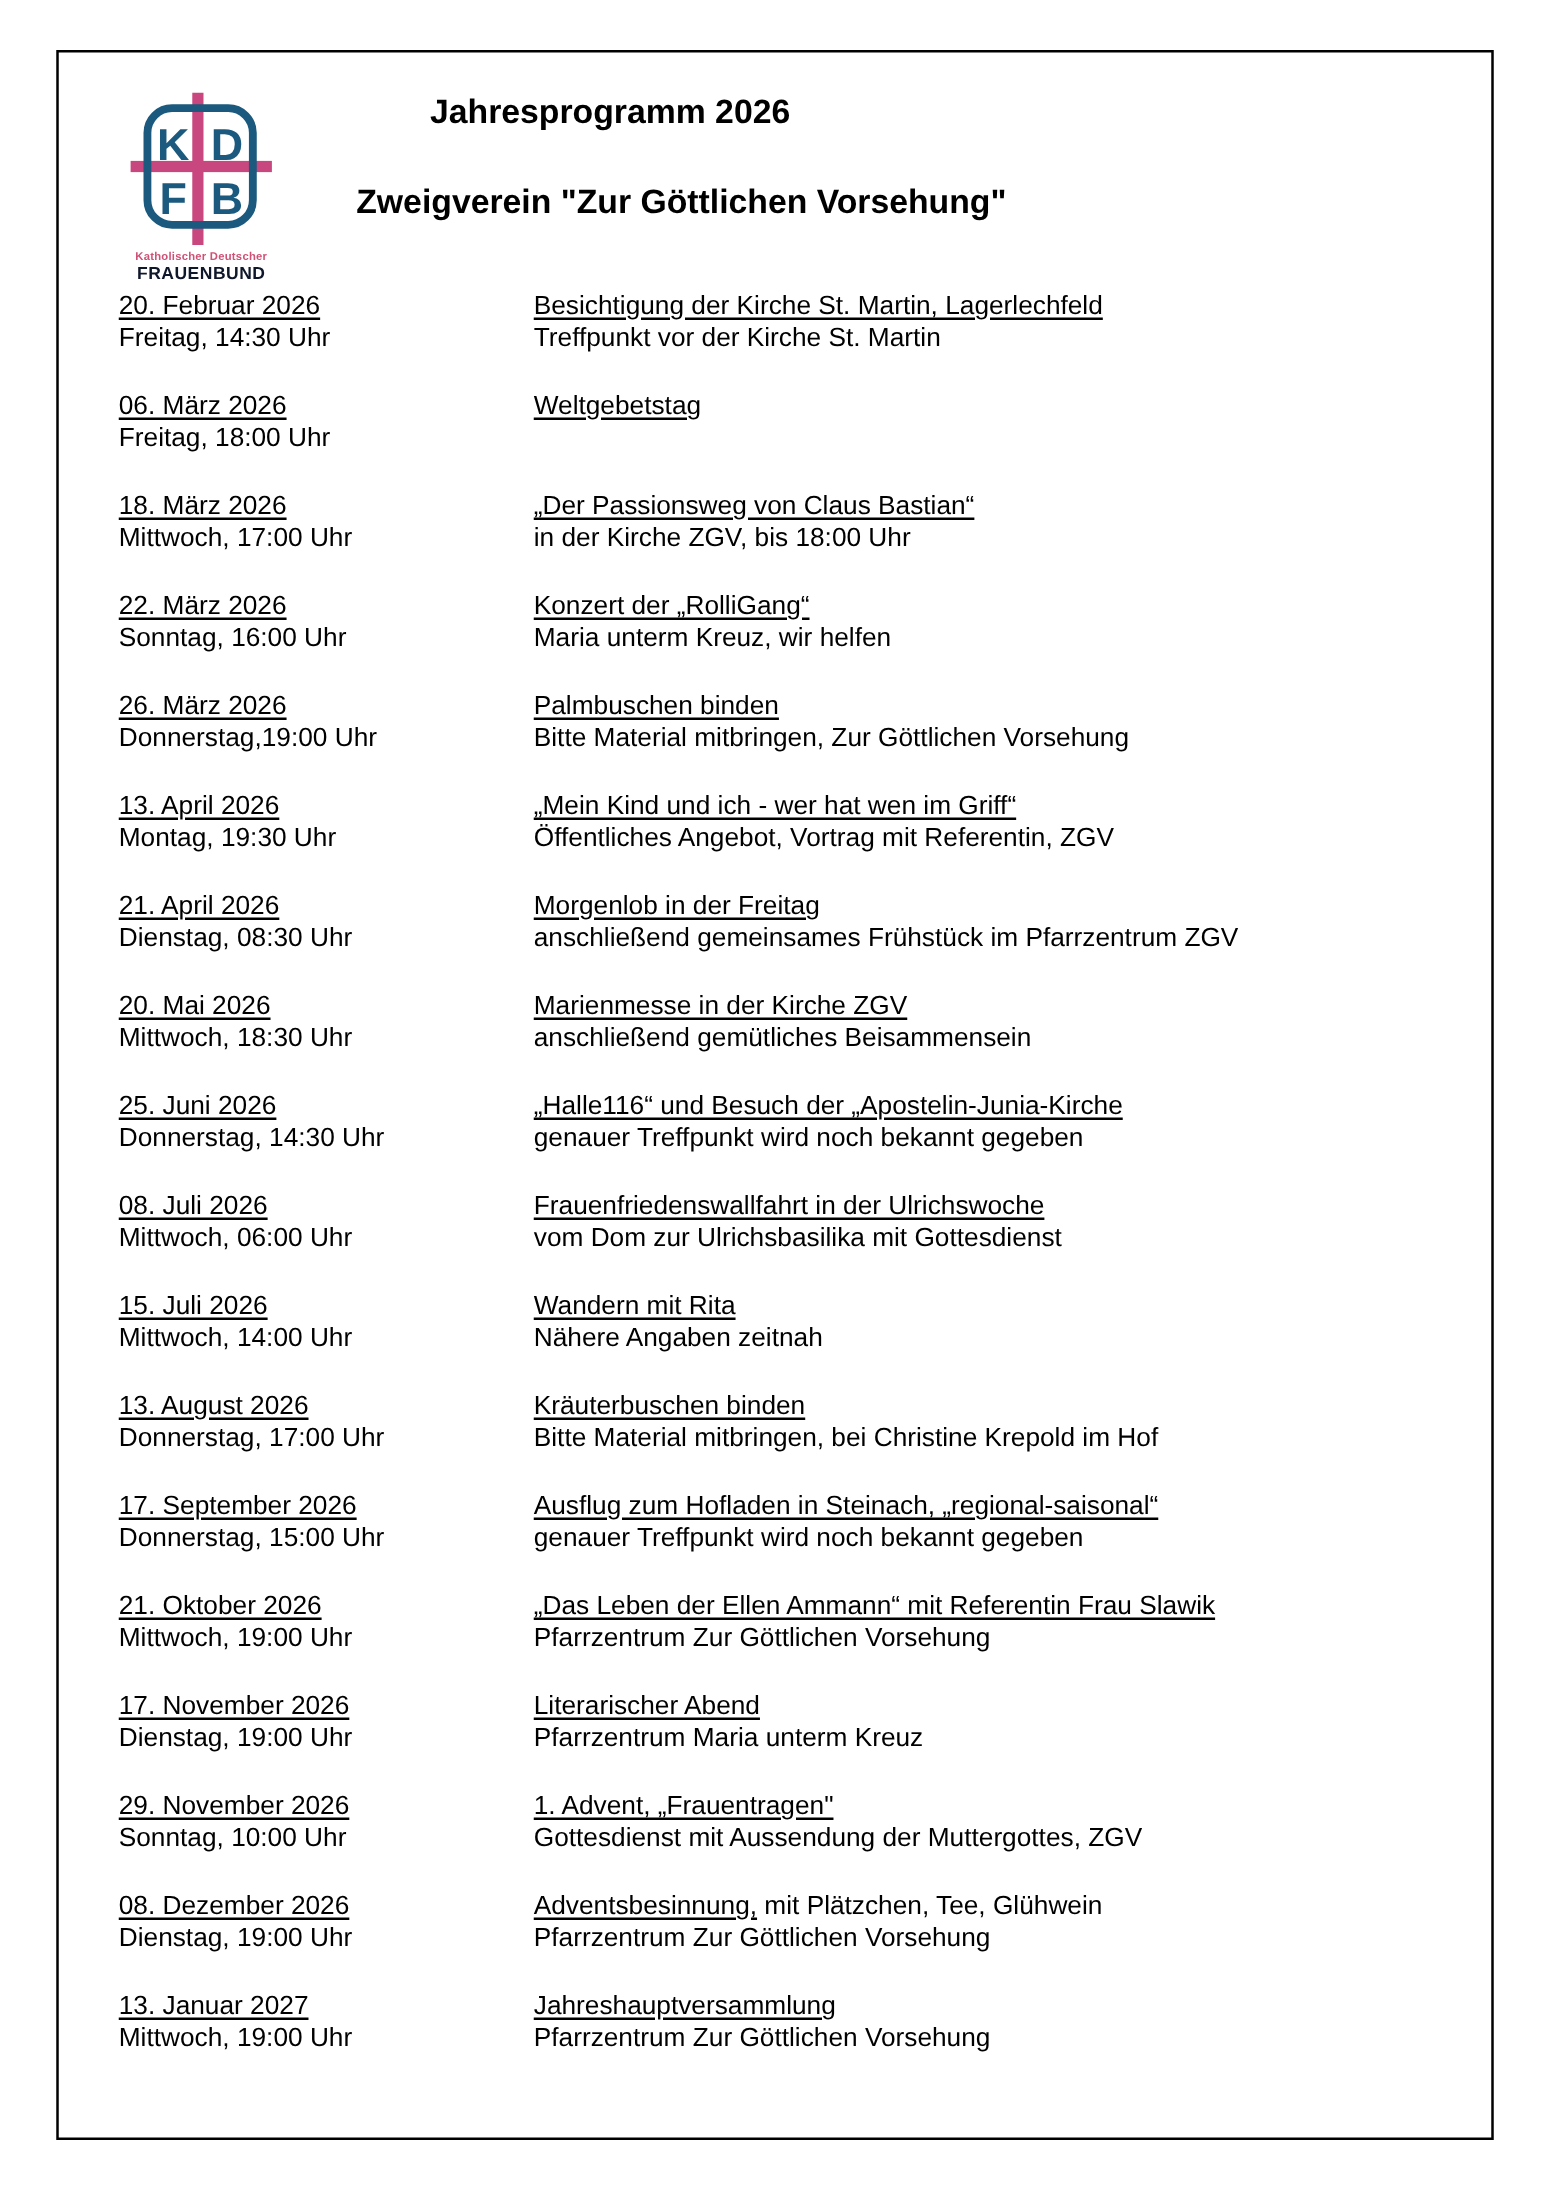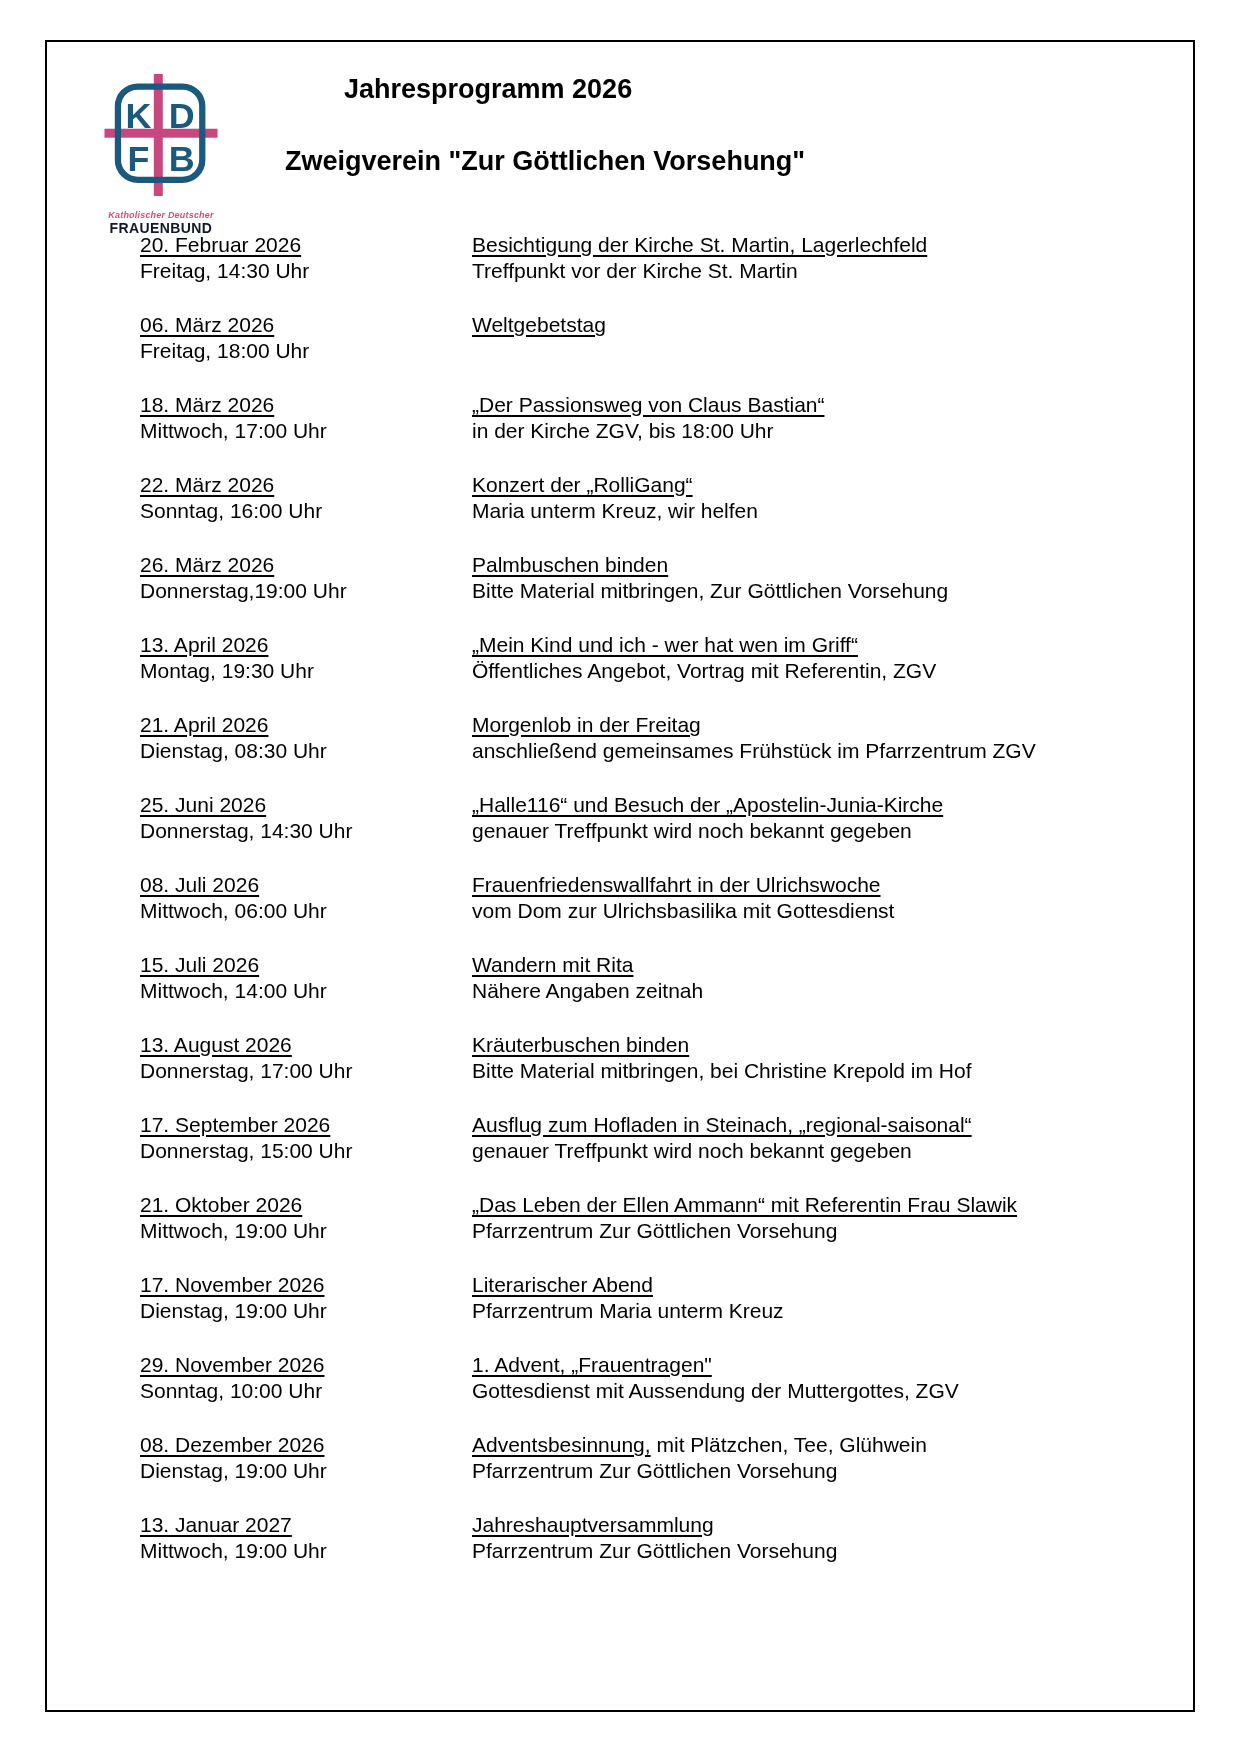--- a/index.html
+++ b/index.html
@@ -12,38 +12,37 @@
     border:2px solid #000; background:#fff; box-sizing:border-box;
   }
   
   .header { position:relative; height:195px; }
   .logo {
     position:absolute; left:48px; top:32px; width:132px; text-align:center;
   }
   .logo-mark { display:block; margin:0 auto; }
   .logo-line1 {
     font-size:9px; font-weight:bold; color:#d05176; letter-spacing:0.2px;
-    margin-top:14px;
-    font-style:italic;
+    margin-top:4px;
   }
   .logo-line2 {
     font-size:14px; font-weight:bold; color:#0f172a; letter-spacing:0.4px;
   }
   .doc-title {
     position:absolute; left:297px; top:32px; margin:0;
     font-size:27px; font-weight:bold; white-space:nowrap;
   }
   .doc-subtitle {
     position:absolute; left:238px; top:104px; margin:0;
     font-size:27px; font-weight:bold; white-space:nowrap;
   }
   
   .events { position:absolute; left:48px; top:190px; right:16px; }
   .event { display:flex; margin-bottom:28px; font-size:21px; line-height:26px; }
-  .col-date { width:332px; flex-shrink:0;margin-left:45px; }
+  .col-date { width:332px; flex-shrink:0; }
   .col-desc { flex:1; }
   .u { text-decoration:underline; text-underline-offset:3px; }
   .event-line { white-space:nowrap; }
 </style>
 </head>
 <body>
 
 <div class="page">
 
   <div class="header">
@@ -140,20 +139,30 @@
       <div class="col-date">
         <div class="event-line u">21. April 2026</div>
         <div class="event-line">Dienstag, 08:30 Uhr</div>
       </div>
       <div class="col-desc">
         <div class="event-line"><span class="u">Morgenlob in der Freitag</span><span></span></div>
         <div class="event-line">anschließend gemeinsames Frühstück im Pfarrzentrum ZGV</div>
       </div>
     </div>
 
+    <div class="event">
+      <div class="col-date">
+        <div class="event-line u">20. Mai 2026</div>
+        <div class="event-line">Mittwoch, 18:30 Uhr</div>
+      </div>
+      <div class="col-desc">
+        <div class="event-line"><span class="u">Marienmesse in der Kirche ZGV</span><span></span></div>
+        <div class="event-line">anschließend gemütliches Beisammensein</div>
+      </div>
+    </div>
 
     <div class="event">
       <div class="col-date">
         <div class="event-line u">25. Juni 2026</div>
         <div class="event-line">Donnerstag, 14:30 Uhr</div>
       </div>
       <div class="col-desc">
         <div class="event-line"><span class="u">„Halle116“ und Besuch der „Apostelin-Junia-Kirche</span><span></span></div>
         <div class="event-line">genauer Treffpunkt wird noch bekannt gegeben</div>
       </div>

